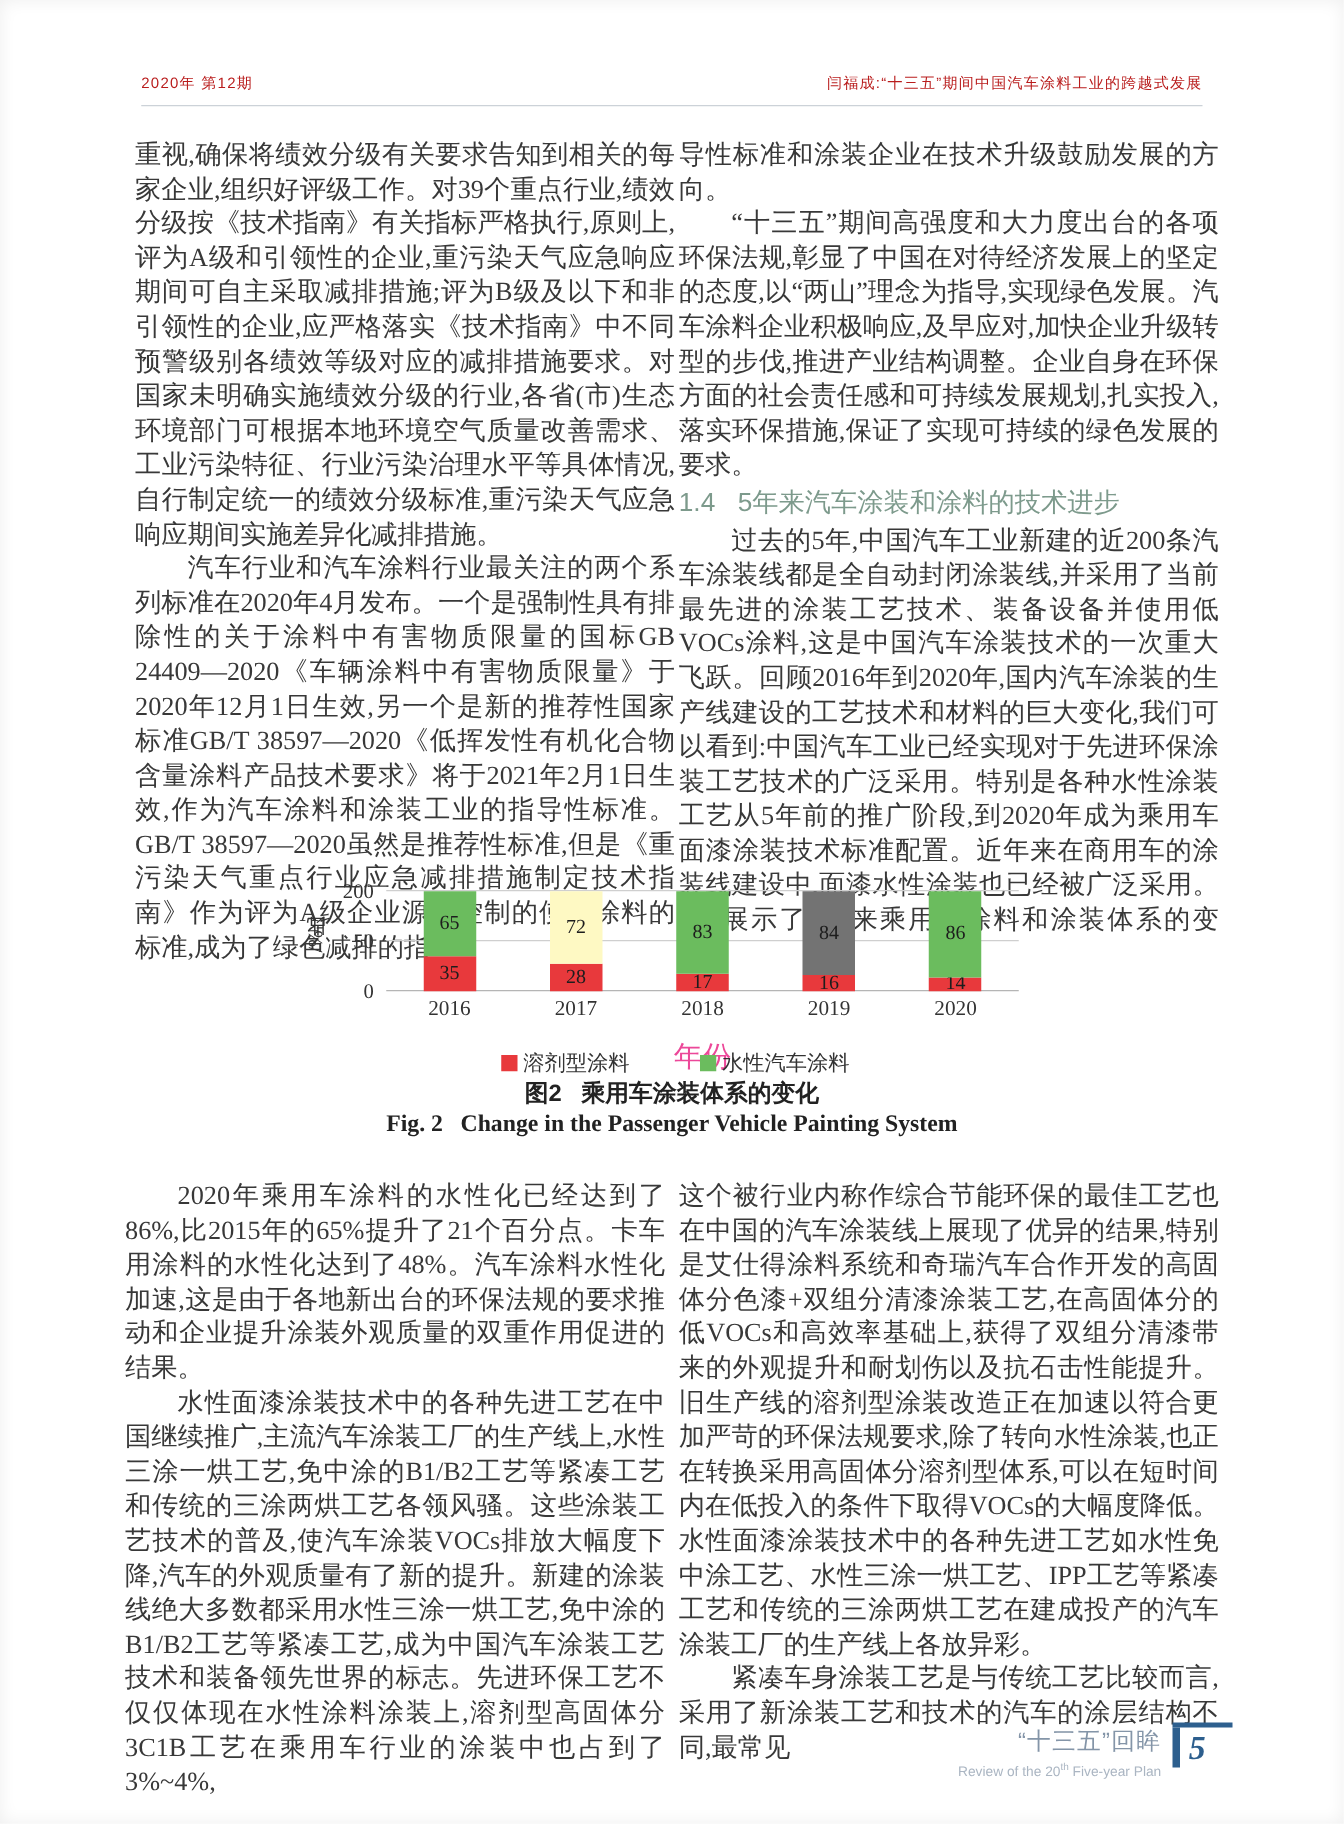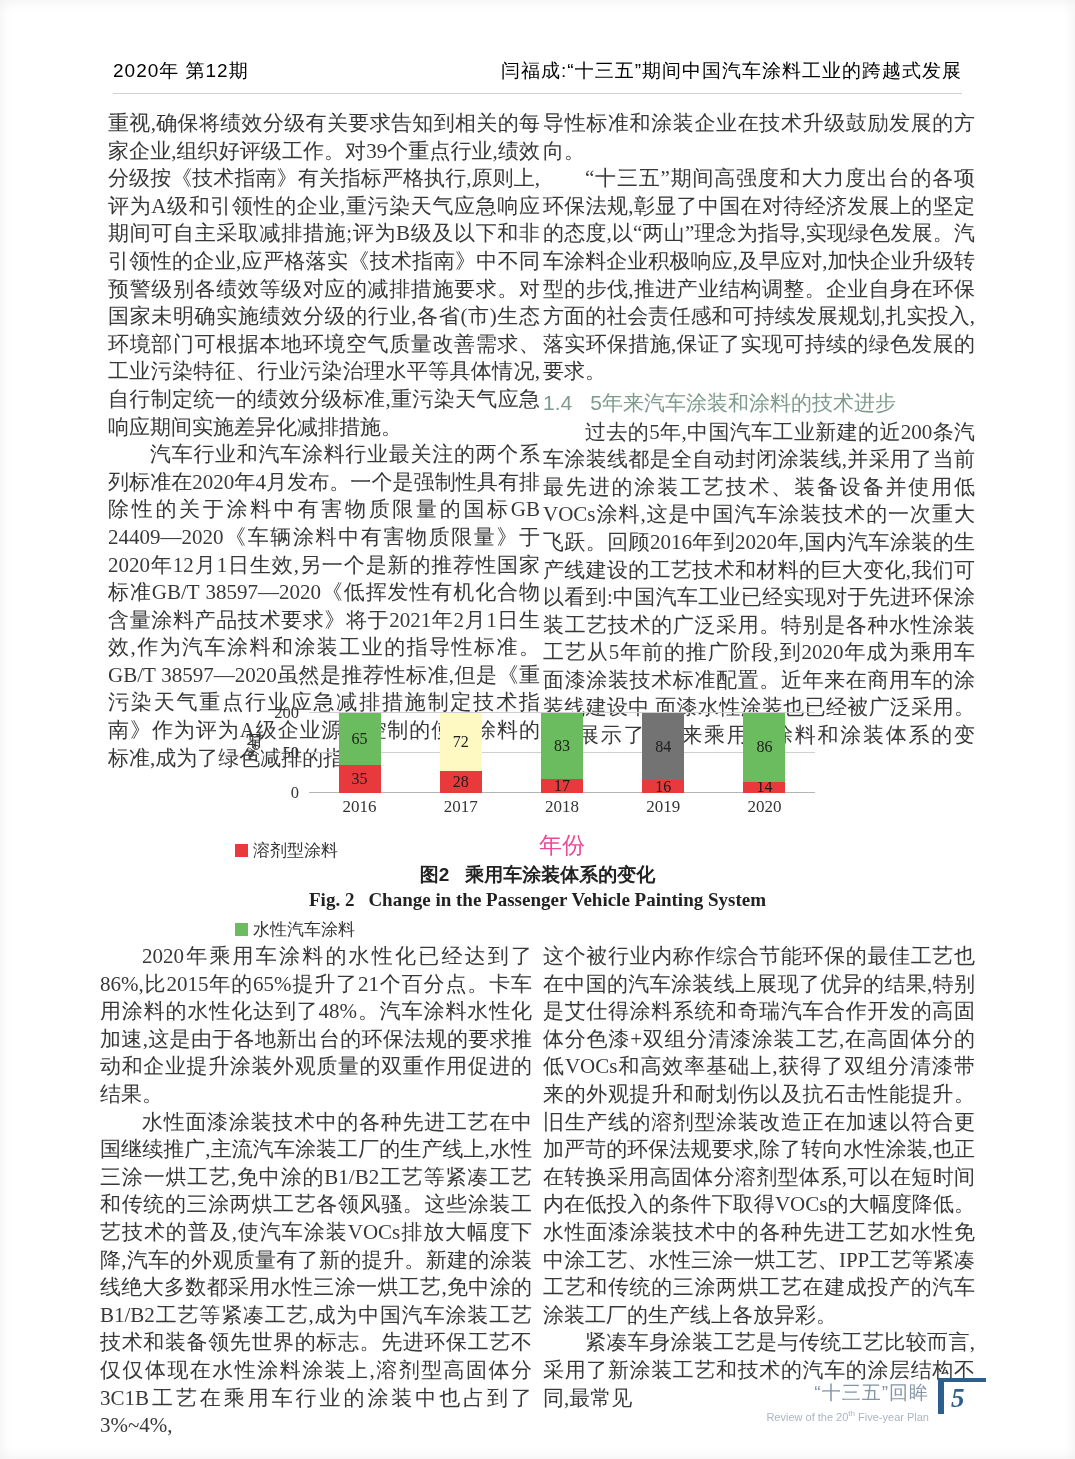--- a/index.html
+++ b/index.html
@@ -6,21 +6,21 @@
   .page{
     position:relative;width:1075px;height:1459px;background:#fff;overflow:hidden;
     font-family:"Liberation Serif","DejaVu Serif",serif;color:#3c3c3c;
     box-shadow:inset 0 0 14px rgba(0,0,0,0.07);
   }
   
   .header{
     position:absolute;top:58px;left:113px;width:849px;
     display:flex;justify-content:space-between;align-items:flex-end;
     font-family:"Liberation Sans","DejaVu Sans",sans-serif;
-    font-size:19px;color:#000000;letter-spacing:1px;
+    font-size:12px;color:#b91c1c;letter-spacing:1px;
     padding-bottom:9px;border-bottom:1px solid #ccd2d8;
   }
   
   .col{position:absolute;width:432px;font-size:21px;line-height:27.6px;text-align:justify;color:#383838;}
   .col p{margin:0;}
   .col p.indent{text-indent:2em;}
   .col-top-left{left:108px;top:110px;}
   .col-top-right{left:543px;top:110px;}
   .col-bot-left{left:100px;top:943px;}
   .col-bot-right{left:543px;top:943px;}
@@ -43,21 +43,21 @@
   .chart-plot{position:absolute;left:74px;top:16px;width:506px;height:80px;}
   .gridline{position:absolute;left:0;right:0;height:1px;background:#cfcfcf;}
   .chart-bars{position:absolute;left:0;top:0;width:100%;height:100%;display:flex;}
   .bar-slot{flex:1;display:flex;justify-content:center;align-items:flex-end;height:100%;}
   .bar{width:42px;height:100%;display:flex;flex-direction:column-reverse;}
   .seg{position:relative;display:flex;align-items:center;justify-content:center;overflow:visible;}
   .seg-val{font-size:16px;color:#1d1d1d;line-height:0;}
   .chart-x-labels{position:absolute;left:74px;top:100px;width:506px;display:flex;}
   .x-label{flex:1;text-align:center;font-size:17px;color:#333;}
   .chart-xtitle{position:absolute;left:74px;top:133px;width:506px;text-align:center;font-size:23px;color:#ec4899;}
-  .chart-legend{position:absolute;left:0;top:142px;width:100%;display:flex;justify-content:center;gap:56px;flex-direction:column;}
+  .chart-legend{position:absolute;left:0;top:142px;width:100%;display:flex;justify-content:center;gap:56px;}
   .legend-item{display:flex;align-items:center;gap:5px;font-size:17px;color:#333;}
   .swatch{width:13px;height:13px;display:inline-block;}
   
   .caption-cn{
     position:absolute;left:100px;top:862px;width:875px;text-align:center;
     font-family:"Liberation Sans","DejaVu Sans",sans-serif;font-weight:bold;
     font-size:19px;color:#222;
   }
   .caption-cn .cap-label{margin-right:16px;}
   .caption-en{

